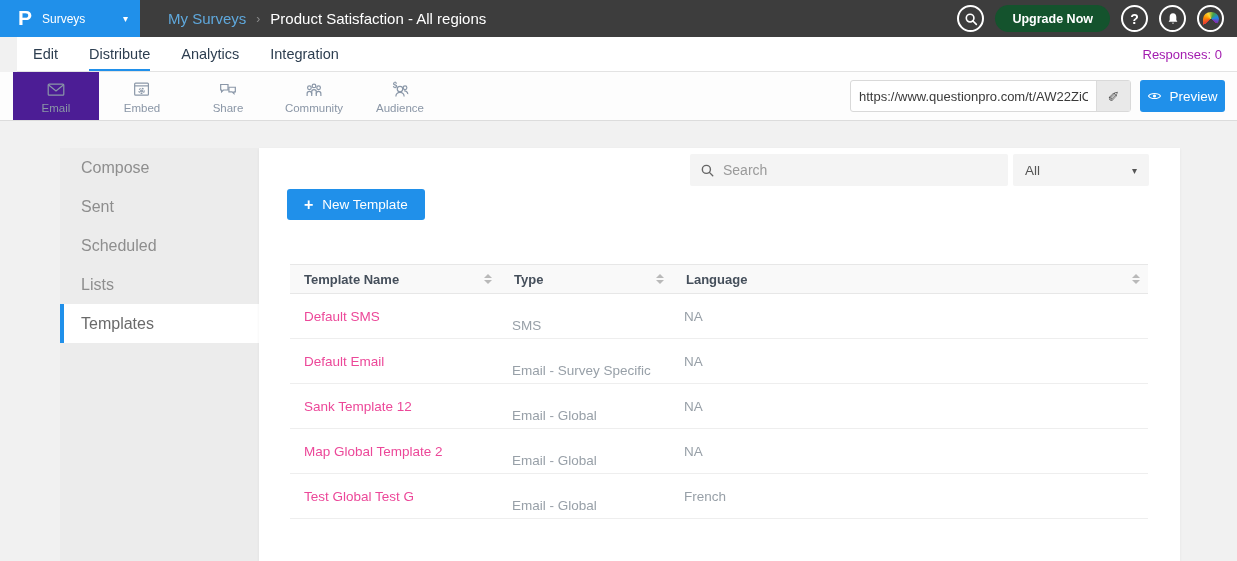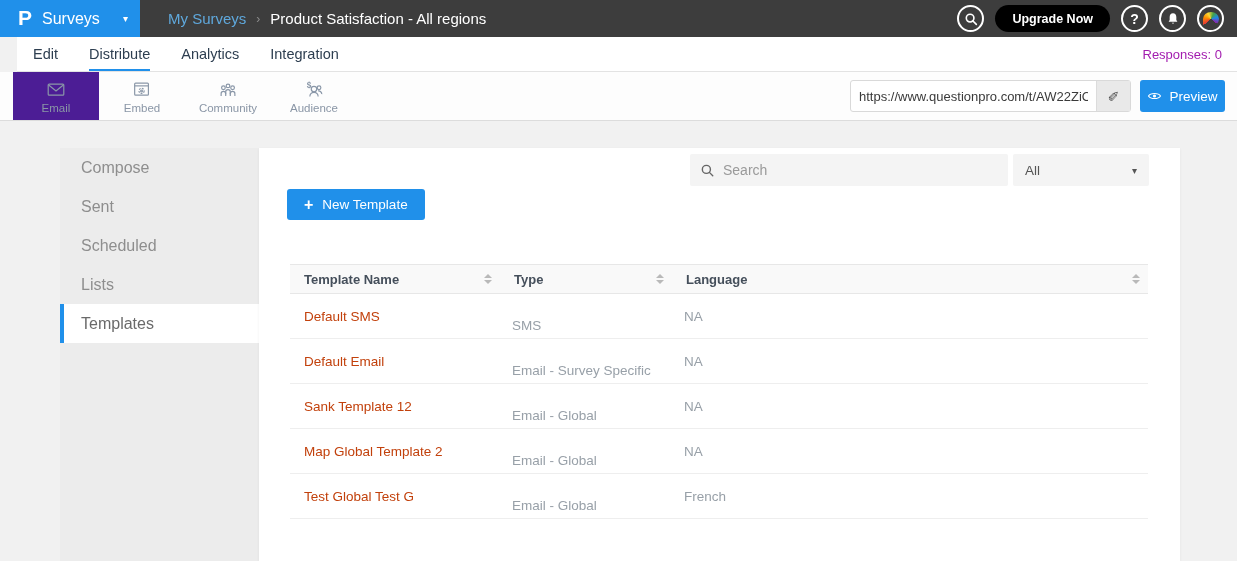--- a/index.html
+++ b/index.html
@@ -3,29 +3,29 @@
 <meta charset="utf-8">
 <style>
   * { margin:0; padding:0; box-sizing:border-box; }
   body { font-family:"Liberation Sans","DejaVu Sans",sans-serif; background:#ddd; }
   #app { position:relative; width:1237px; height:561px; background:#f1f1f1; overflow:hidden; }
 
   
   .tophdr { position:absolute; top:0; left:0; width:1237px; height:37px; background:#3d3d3d; display:flex; align-items:center; }
   .logoblk { width:140px; height:37px; background:#2090ea; display:flex; align-items:center; padding:0 12px 0 18px; gap:10px; cursor:pointer; }
   .logoP { color:#fff; font-size:21px; font-weight:bold; line-height:1; transform:translateY(-1px); }
-  .prodlbl { color:#fff; font-size:16px; }
+  .prodlbl { color:#fff; font-size:12px; }
   .caret { color:#fff; font-size:10px; margin-left:auto; }
   .crumb { display:flex; align-items:center; gap:10px; margin-left:28px; font-size:15px; }
   .crumb .parent { color:#5fa8dc; cursor:pointer; }
   .crumb .sep { color:#8d8d8d; font-size:12px; }
   .crumb .title { color:#fff; }
   .hdr-right { margin-left:auto; display:flex; align-items:center; gap:11px; padding-right:13px; }
   .circbtn { width:27px; height:27px; border:2px solid #fff; border-radius:50%; display:flex; align-items:center; justify-content:center; color:#fff; font-size:14px; font-weight:bold; cursor:pointer; background:transparent; }
-  .upgr { height:27px; background:#000000; border:none; border-radius:14px; color:#fff; font-weight:bold; font-size:12.5px; padding:0 17px; cursor:pointer; font-family:inherit; }
+  .upgr { height:27px; background:#14532d; border:none; border-radius:14px; color:#fff; font-weight:bold; font-size:12.5px; padding:0 17px; cursor:pointer; font-family:inherit; }
   .avatar { position:relative; overflow:hidden; }
   .rainbow { width:16px; height:14px; border-radius:50% 50% 50% 20%; background:conic-gradient(from 230deg,#e53935,#fb8c00,#fdd835,#43a047,#1e88e5,#8e24aa 72%,rgba(0,0,0,0) 72%); }
 
   
   .subnav { position:absolute; top:37px; left:17px; width:1237px; height:35px; background:#fff; border-bottom:1px solid #e3e3e3; display:flex; align-items:stretch; }
   .navtabs { display:flex; gap:31px; padding-left:16px; }
   .navtab { display:flex; align-items:center; font-size:14.5px; color:#2d3e50; cursor:pointer; border-bottom:2px solid transparent; padding-top:2px; }
   .navtab.active { border-bottom-color:#2090ea; }
   .responses { margin-left:auto; display:flex; align-items:center; padding-right:32px; font-size:13px; color:#a21caf; }
 
@@ -62,21 +62,21 @@
   .tbl { position:absolute; left:31px; top:116px; width:858px; }
   .thead { display:flex; height:30px; background:#f9f9f9; border-top:1px solid #e7e7e7; border-bottom:1px solid #e7e7e7; align-items:center; }
   .th { display:flex; align-items:center; justify-content:space-between; font-size:13px; font-weight:bold; color:#454f5b; padding:0 8px 0 14px; }
   .th1 { width:210px; } .th2 { width:172px; } .th3 { flex:1; }
   .sort { display:flex; flex-direction:column; gap:2px; cursor:pointer; }
   .sort i { display:block; width:0; height:0; border-left:4px solid transparent; border-right:4px solid transparent; }
   .sort .up { border-bottom:4px solid #b9b9b9; }
   .sort .dn { border-top:4px solid #b9b9b9; }
   .tr { display:flex; height:45px; align-items:center; border-bottom:1px solid #eeeeee; }
   .td { font-size:13.5px; padding:0 8px 0 14px; white-space:nowrap; overflow:hidden; }
-  .td1 { width:210px; color:#c2410c; cursor:pointer; } 
+  .td1 { width:210px; color:#ec4899; cursor:pointer; } 
   .td2 { width:172px; color:#98a0a8; padding-left:12px;margin-top:18px; }
   .td3 { flex:1; color:#98a0a8; padding-left:12px; }
 </style>
 </head>
 <body>
 
 <div id="app">
 
   <div class="tophdr">
     <div class="logoblk">
@@ -132,20 +132,27 @@
         <span class="clbl">Email</span>
       </div>
       <div class="chan">
         <svg width="22" height="22" viewBox="0 0 24 24">
             <rect x="4" y="4.5" width="15" height="13" rx="1"></rect>
             <line x1="4" y1="7.5" x2="19" y2="7.5"></line>
             <circle cx="11.5" cy="13" r="2.8" stroke-dasharray="2 1.3"></circle>
             <circle cx="11.5" cy="13" r="1"></circle>
           </svg>
         <span class="clbl">Embed</span>
+      </div>
+      <div class="chan">
+        <svg width="22" height="22" viewBox="0 0 24 24">
+            <path d="M4 6 h8 v6 h-5 l-2 2 v-2 h-1 z"></path>
+            <path d="M13 9 h7 v5 h-1.5 v2 l-2-2 H13 z"></path>
+          </svg>
+        <span class="clbl">Share</span>
       </div>
       <div class="chan">
         <svg width="22" height="22" viewBox="0 0 24 24">
             <circle cx="7" cy="9.5" r="2"></circle>
             <path d="M4.5 18.5 v-2.5 a2.5 2.5 0 0 1 5 0 v2.5"></path>
             <circle cx="12" cy="7.5" r="2"></circle>
             <path d="M9.5 16.5 v-2.5 a2.5 2.5 0 0 1 5 0 v2.5"></path>
             <circle cx="17" cy="9.5" r="2"></circle>
             <path d="M14.5 18.5 v-2.5 a2.5 2.5 0 0 1 5 0 v2.5"></path>
           </svg>

